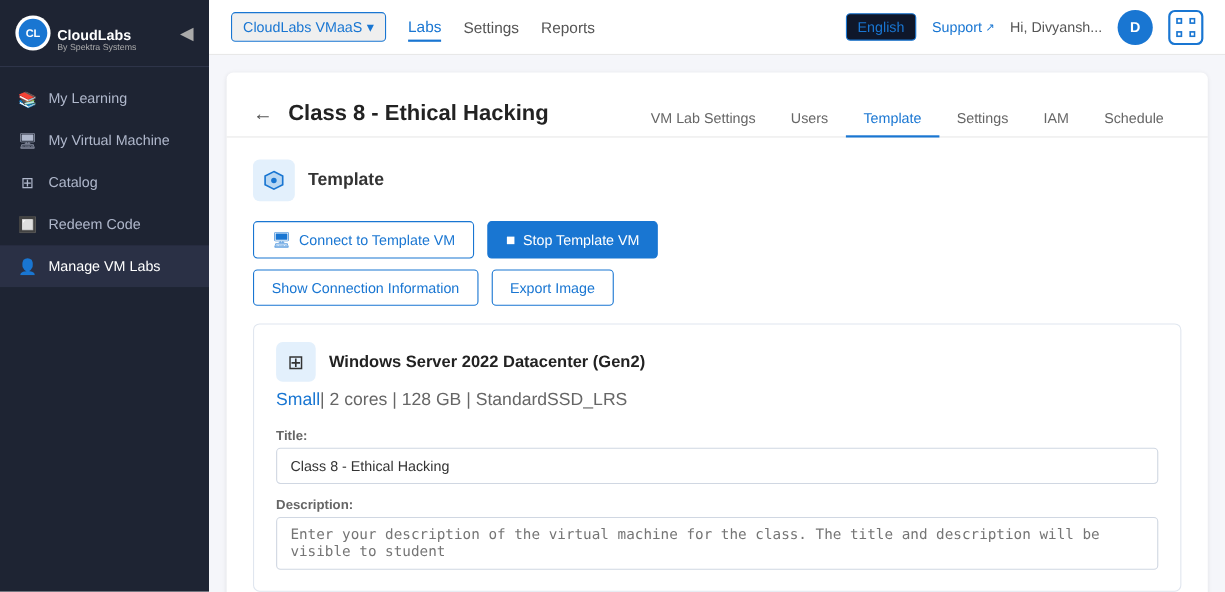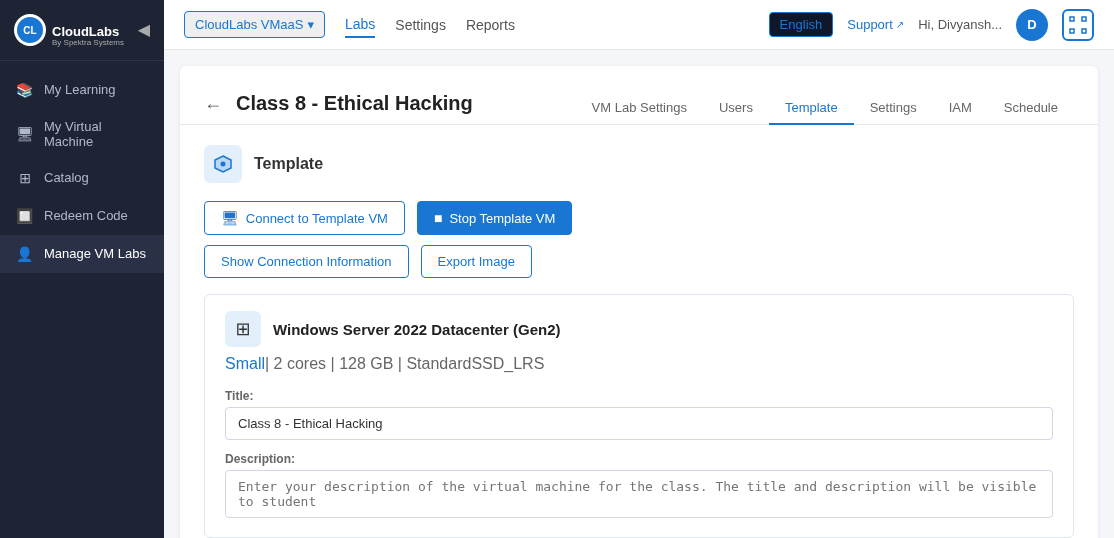--- a/index.html
+++ b/index.html
@@ -1,20 +1,20 @@
 <!DOCTYPE html>
 <html><head>
   <meta charset="utf-8">
   <style>
     * { box-sizing: border-box; margin: 0; padding: 0; }
     body { font-family: 'Segoe UI', Arial, sans-serif; font-size: 14px; color: #333; background: #f0f2f5; display: flex; height: 538px; overflow: hidden; }
 
     
     .sidebar {
-      width: 164px;
+      width: 190px;
       background: #1e2433;
       color: #ccc;
       display: flex;
       flex-direction: column;
       flex-shrink: 0;
       height: 538px;
     }
     .sidebar-logo {
       padding: 12px 14px;
       display: flex;

